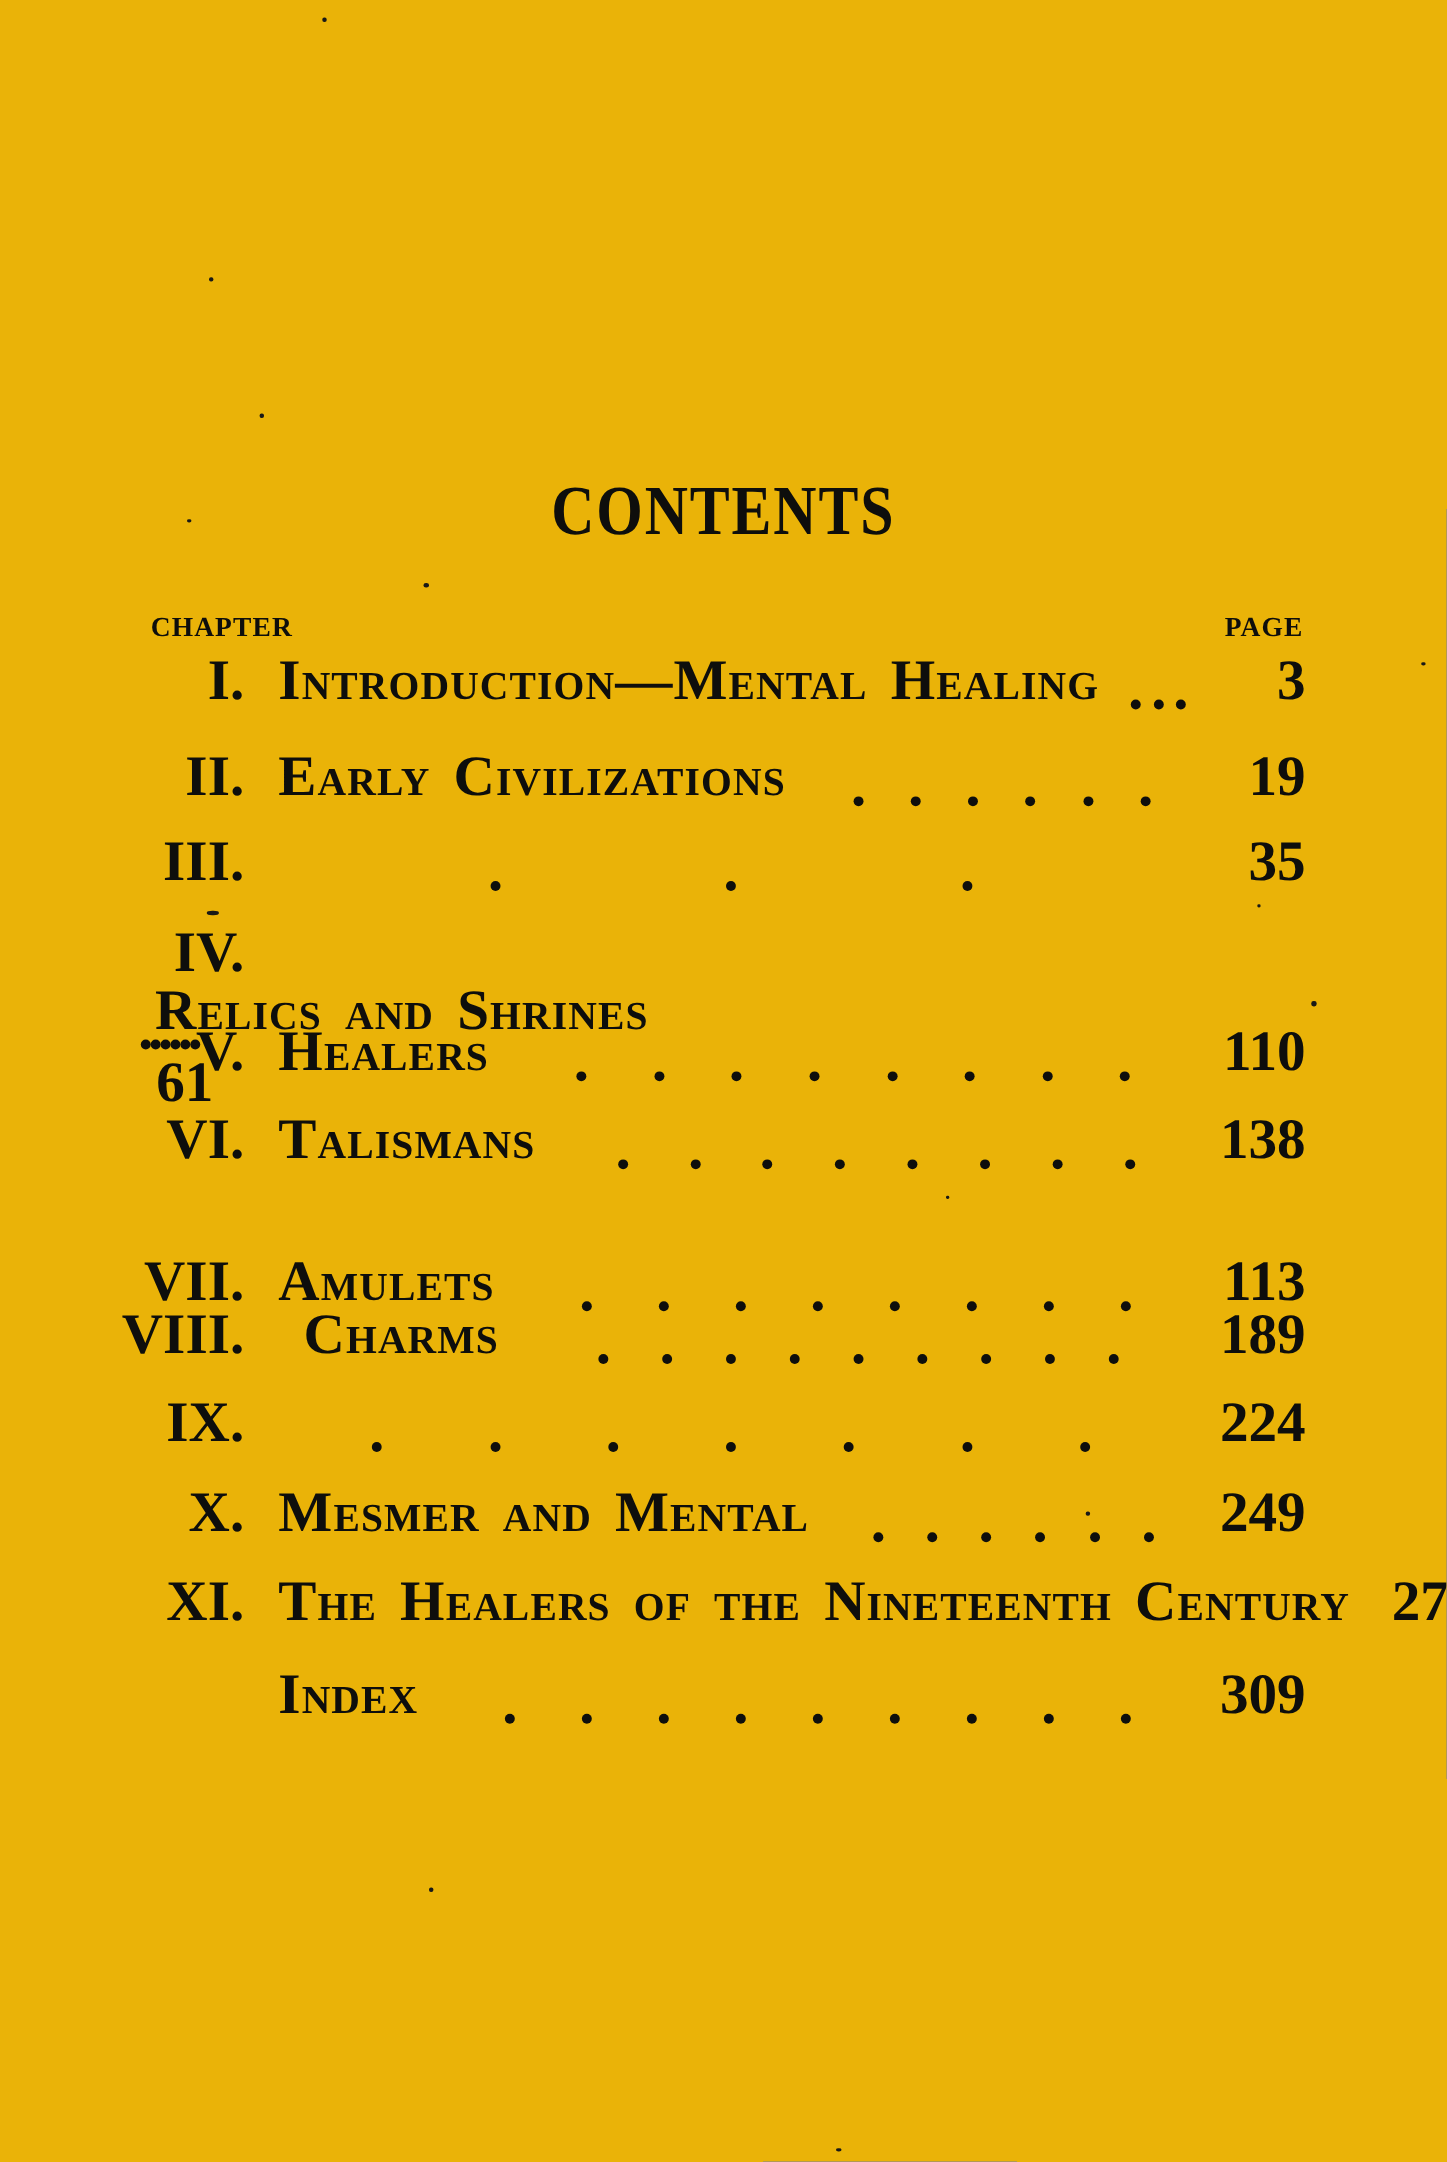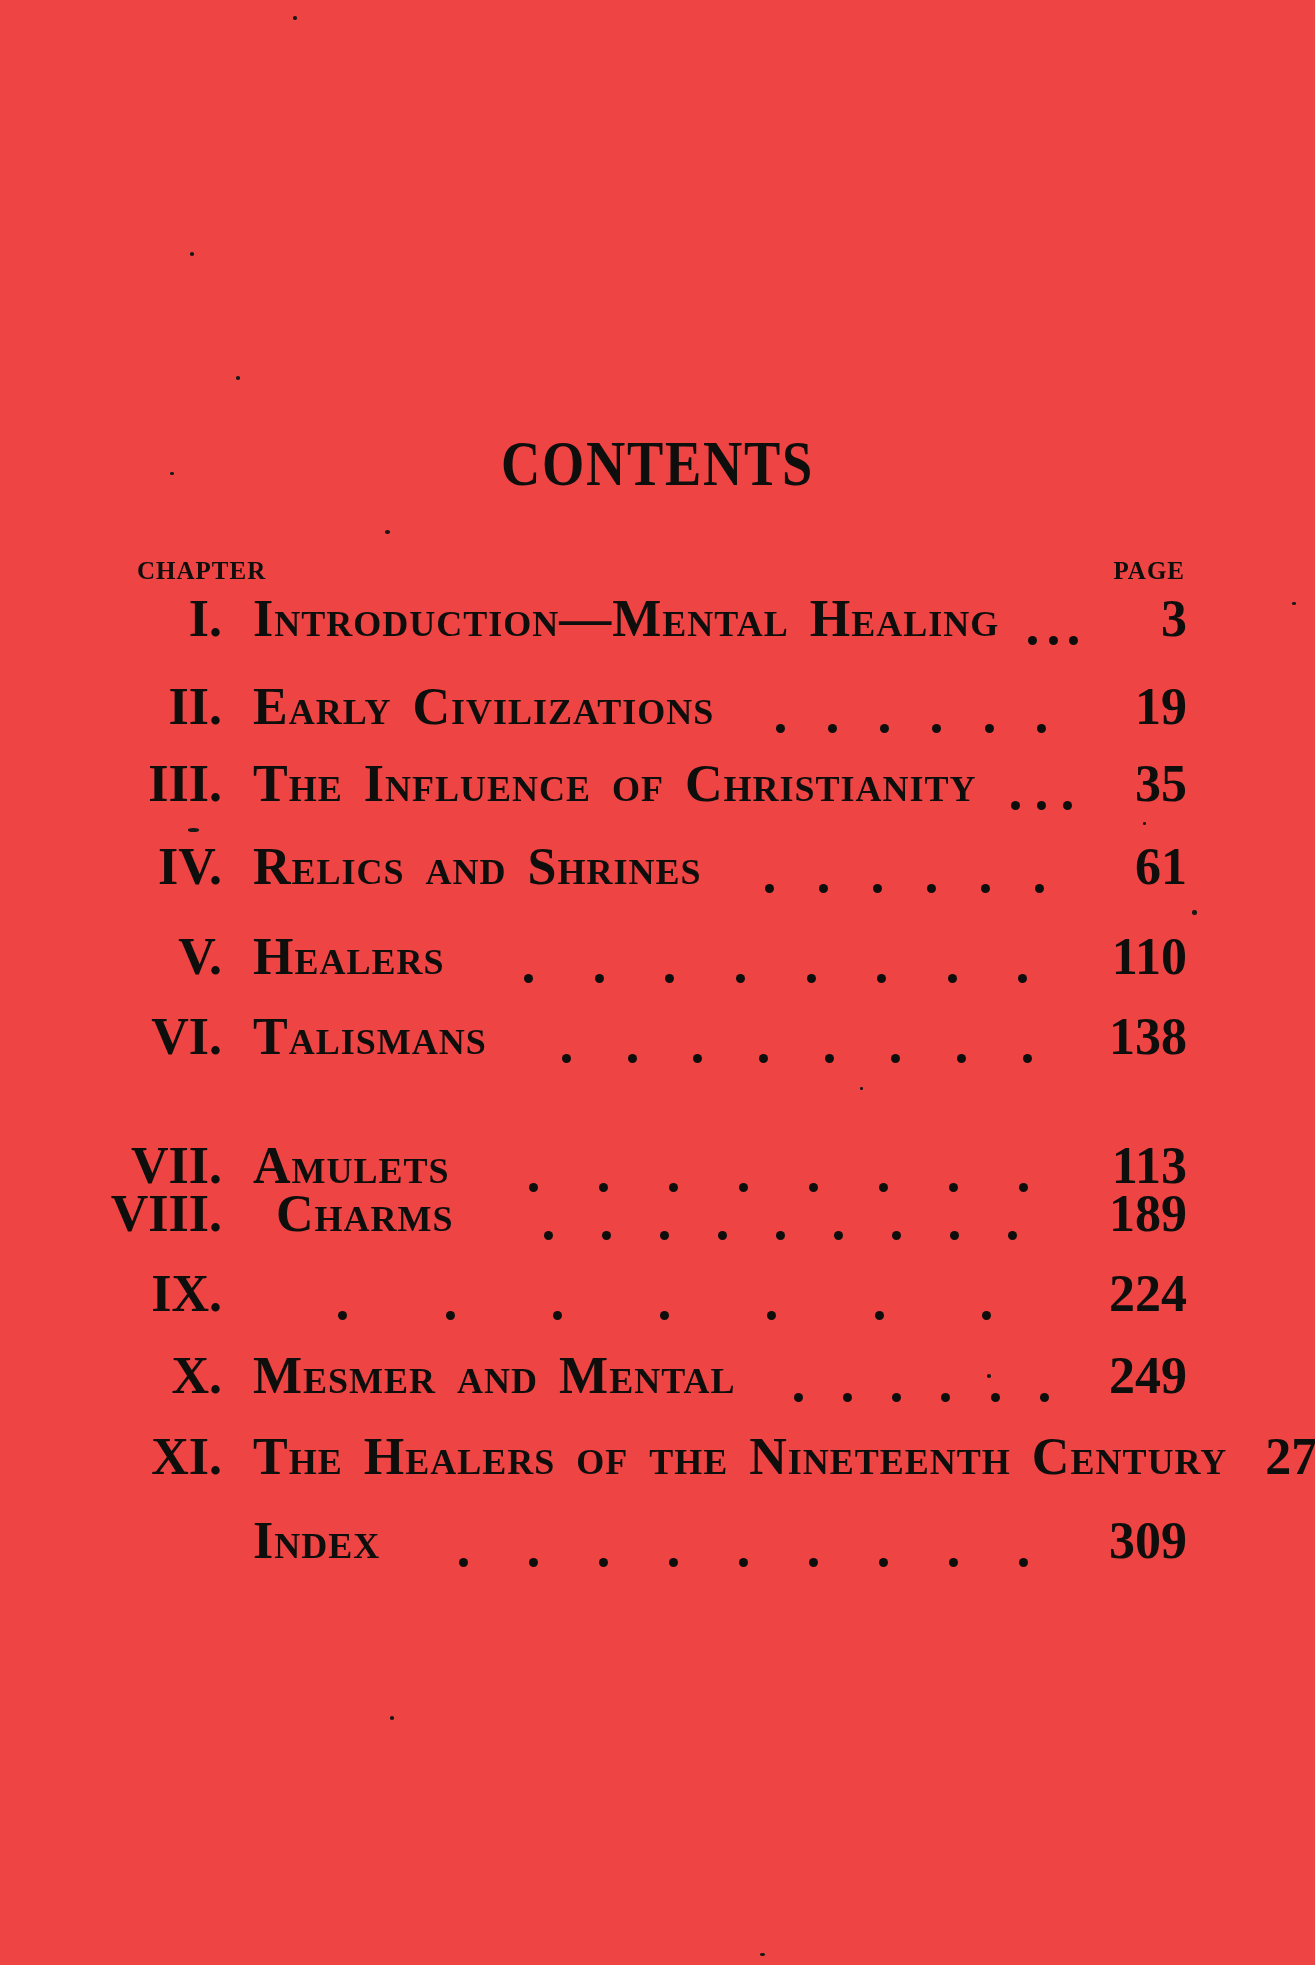--- a/index.html
+++ b/index.html
@@ -1,20 +1,20 @@
 <!DOCTYPE html>
 <html><head>
 <meta charset="utf-8">
 <style>
   html, body { margin: 0; padding: 0; background: #888; }
   .page {
     position: relative;
     width: 1315px;
     height: 1965px;
-    background: #ef4444;
+    background: #eab308;
     color: #0e0e0c;
     font-family: "Liberation Serif", "DejaVu Serif", serif;
     overflow: hidden;
     margin: 0 auto;
   }
   .book-title {
     position: absolute;
     top: 432px;
     left: 0;
     width: 100%;
@@ -119,29 +119,28 @@
           <span class="dot"></span>
           <span class="dot"></span>
           <span class="dot"></span>
           <span class="dot"></span>
           <span class="dot"></span>
         </span>
         <span class="pg">19</span>
       </div>
       <div class="toc-row" style="top: 758px;">
         <span class="num">III.</span>
-        <span class="titl">The Influence of Christianity</span>
         <span class="dots">
           <span class="dot"></span>
           <span class="dot"></span>
           <span class="dot"></span>
         </span>
         <span class="pg">35</span>
       </div>
-      <div class="toc-row" style="top: 841px;">
+      <div class="toc-row" style="top: 841px; flex-direction: column;">
         <span class="num">IV.</span>
         <span class="titl">Relics and Shrines</span>
         <span class="dots">
           <span class="dot"></span>
           <span class="dot"></span>
           <span class="dot"></span>
           <span class="dot"></span>
           <span class="dot"></span>
           <span class="dot"></span>
         </span>

